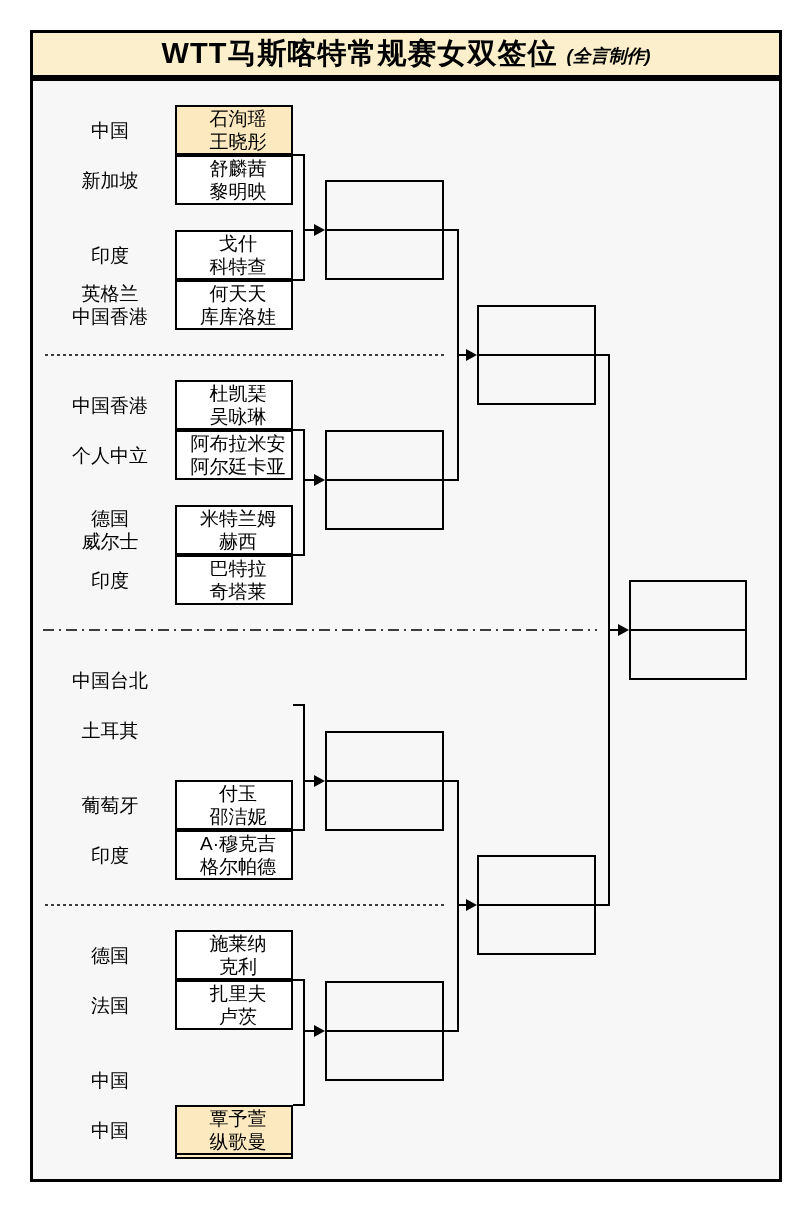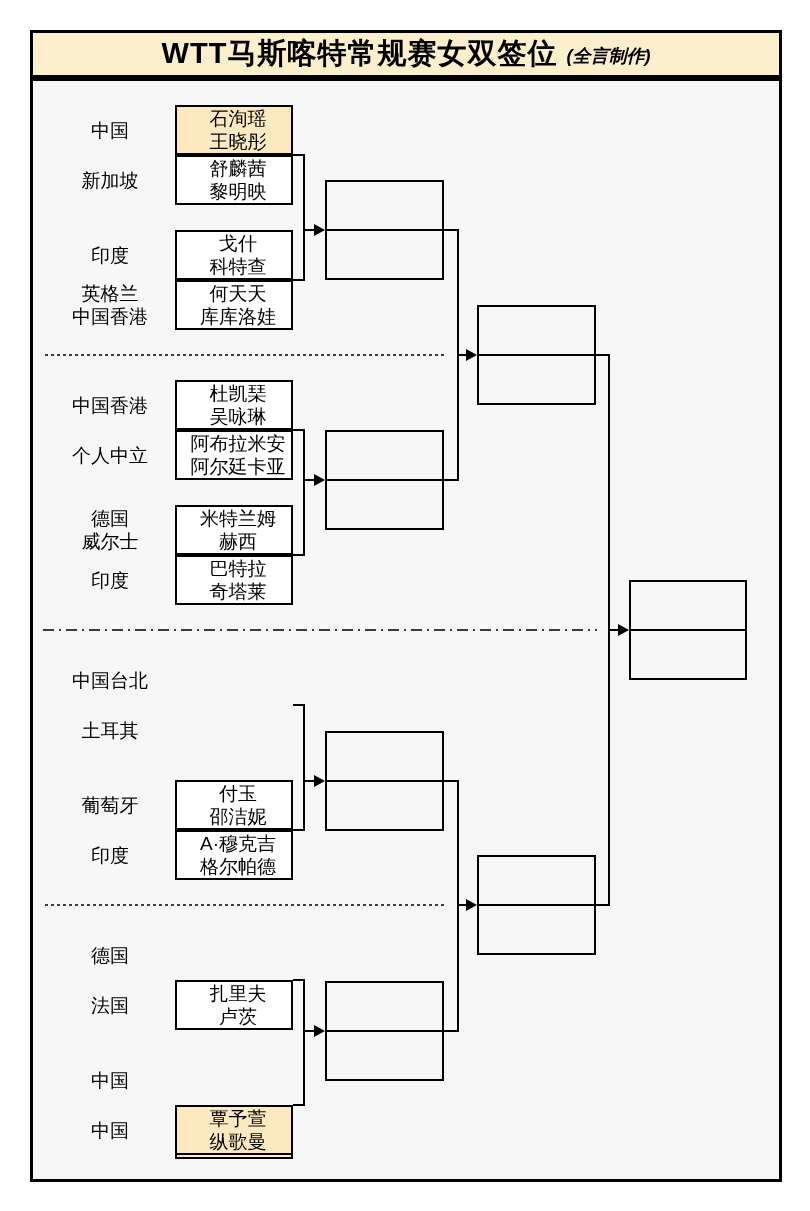--- a/index.html
+++ b/index.html
@@ -121,20 +121,24 @@
     <div>印度</div>
   </div>
   <div class="team" style="top:830px">
     <div>A·穆克吉</div>
     <div>格尔帕德</div>
   </div>
 
   <div class="label" style="top:930px">
     <div>德国</div>
   </div>
+  <div class="team" style="top:930px">
+    <div>施莱纳</div>
+    <div>克利</div>
+  </div>
 
   <div class="label" style="top:980px">
     <div>法国</div>
   </div>
   <div class="team" style="top:980px">
     <div>扎里夫</div>
     <div>卢茨</div>
   </div>
 
   <div class="label" style="top:1055px">

